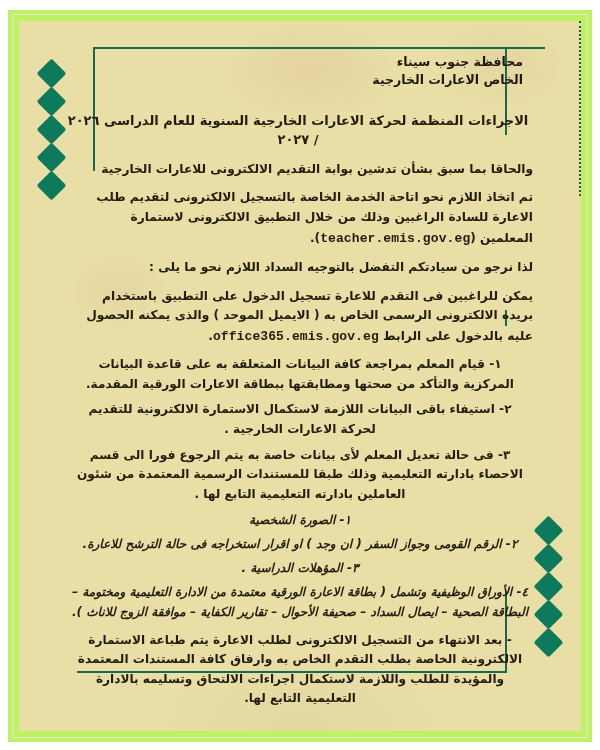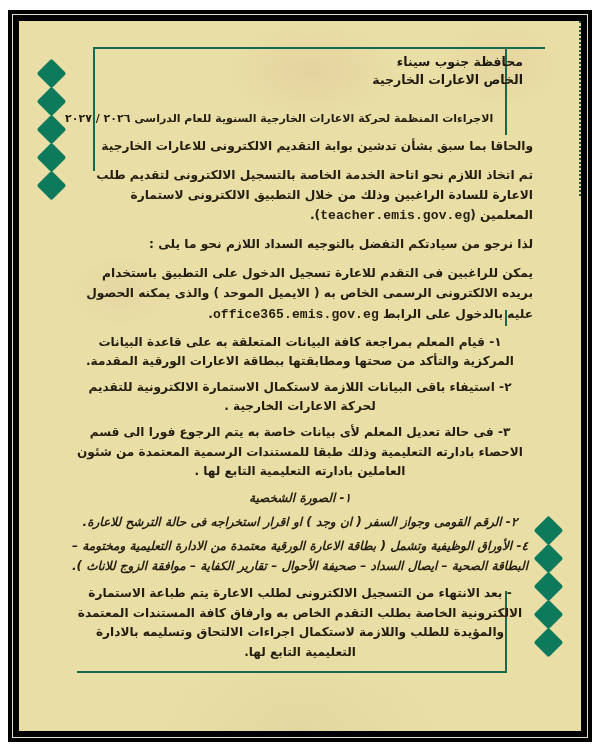--- a/index.html
+++ b/index.html
@@ -20,21 +20,21 @@
     overflow: hidden;
   }
 
   
   .frame-outer {
     position: absolute;
     left: 8px;
     top: 10px;
     right: 8px;
     bottom: 8px;
-    background: #000000;
+    background: #bef264;
     box-sizing: border-box;
   }
   .frame-hairline {
     position: absolute;
     left: 4px;
     top: 4px;
     right: 4px;
     bottom: 4px;
     border: 1px solid #e8e3cf;
     box-sizing: border-box;
@@ -113,22 +113,22 @@
     text-align: right;
     line-height: 1.42;
     font-size: 12.5px;
     font-weight: bold;
     color: #1d1a0c;
   }
   .letterhead div { white-space: nowrap; }
 
   .doc-title {
     margin: 22px 4px 10px 0;
-    text-align: left;
-    font-size: 11px;
+    text-align: center;
+    font-size: 13px;
     font-weight: bold;
     line-height: 1.5;
   }
 
   p.para {
     margin: 9px 2px 0 14px;
     font-size: 12.2px;
     font-weight: bold;
     line-height: 1.62;
     text-align: right;
@@ -251,20 +251,24 @@
         <ol class="docs">
           <li>
             <span>١-</span>
             <span>الصورة الشخصية</span>
           </li>
           <li>
             <span>٢-</span>
             <span>الرقم القومى وجواز السفر ( ان وجد ) او اقرار استخراجه فى حالة الترشح للاعارة.</span>
           </li>
           <li>
+            <span>٣-</span>
+            <span>المؤهلات الدراسية .</span>
+          </li>
+          <li>
             <span>٤-</span>
             <span>الأوراق الوظيفية وتشمل ( بطاقة الاعارة الورقية معتمدة من الادارة التعليمية ومختومة – البطاقة الصحية – ايصال السداد – صحيفة الأحوال – تقارير الكفاية – موافقة الزوج للاناث ).</span>
           </li>
         </ol>
 
         <div class="dash-item">
           <span>-</span>
           <span>بعد الانتهاء من التسجيل الالكترونى لطلب الاعارة يتم طباعة الاستمارة الالكترونية الخاصة بطلب التقدم الخاص به وارفاق كافة المستندات المعتمدة والمؤيدة للطلب واللازمة لاستكمال اجراءات الالتحاق وتسليمه بالادارة التعليمية التابع لها.</span>
         </div>
 

